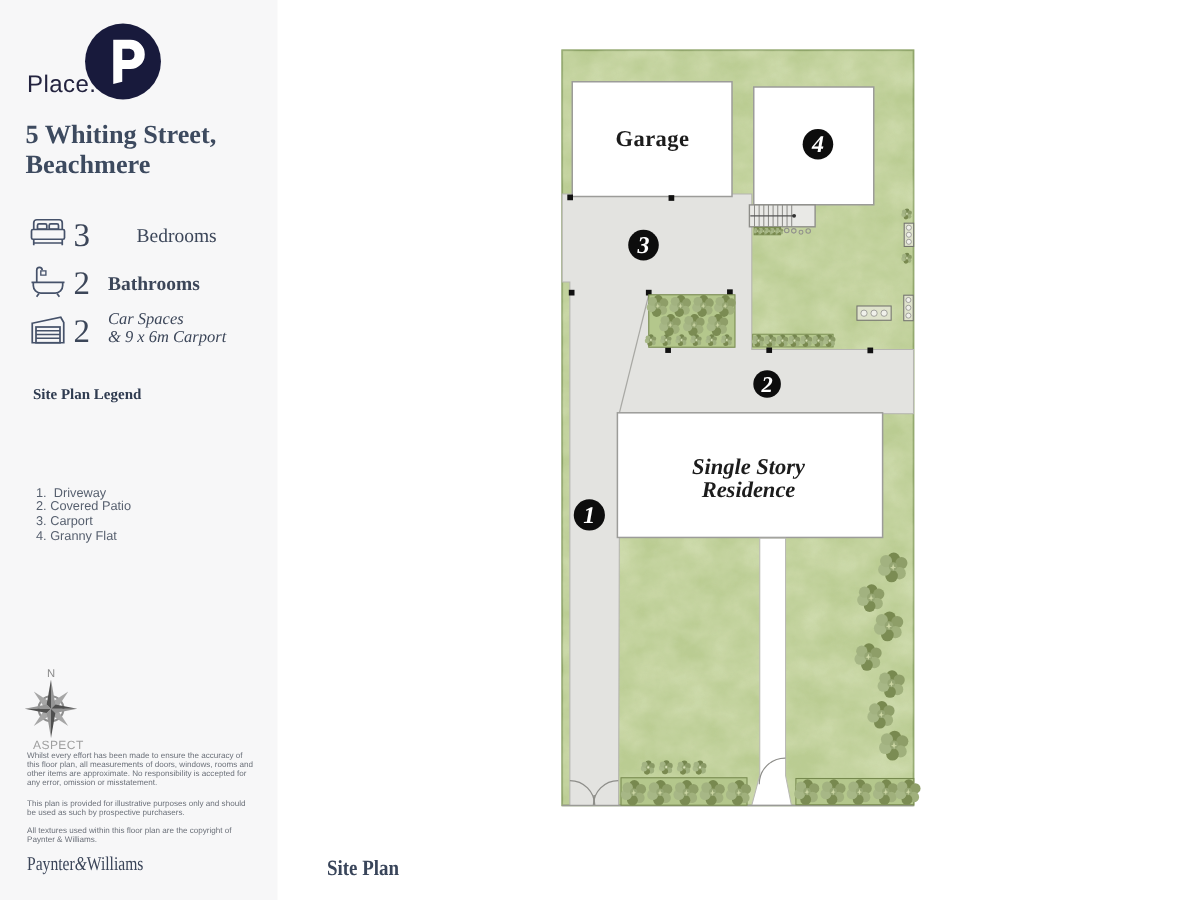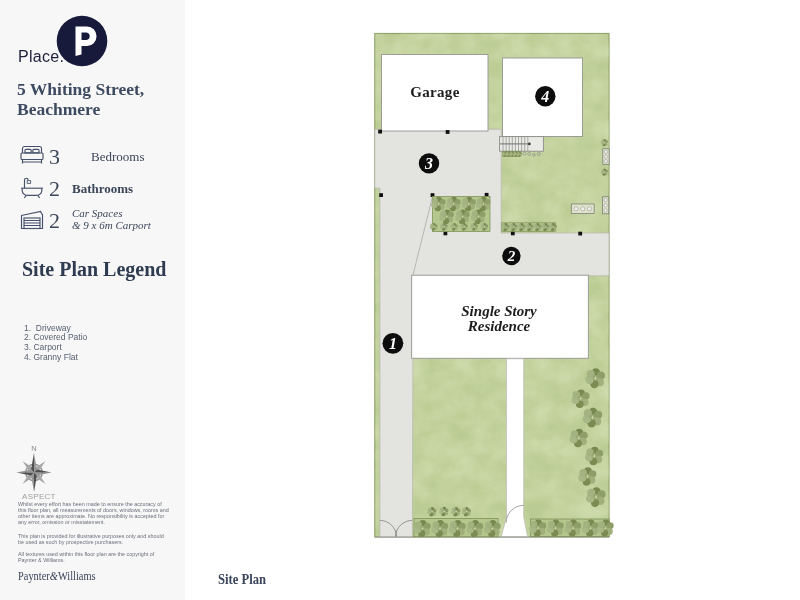--- a/index.html
+++ b/index.html
@@ -50,21 +50,21 @@
 <svg class="abs" style="left:19px;top:209px;" width="26" height="23" viewBox="0 0 26 23" fill="none" stroke="#46526a" stroke-width="1.15">
   <path d="M2.5 6.5 L21.5 2.5 L23.5 6 V19.5 H2.5 Z"></path>
   <rect x="5" y="9" width="16" height="10.5"></rect>
   <path d="M5 11.5 h16 M5 14 h16 M5 16.5 h16"></path>
 </svg>
 
 <div class="abs navy" style="left:49px;top:208px;font-family:'Liberation Serif',serif;font-size:22px;">2</div>
 
 <div class="abs navy" style="left:72px;top:208px;font-family:'Liberation Serif',serif;font-size:11px;line-height:11.5px;font-style:italic;">Car Spaces<br>&amp; 9 x 6m Carport</div>
 
-<div class="abs" style="left:22px;top:258px;font-family:'Liberation Serif',serif;font-weight:bold;font-size:20px;color:#2f3b50;">Site Plan Legend</div>
+<div class="abs" style="left:22px;top:258px;font-family:'Liberation Serif',serif;font-weight:bold;font-size:10px;color:#2f3b50;">Site Plan Legend</div>
 
 <div class="abs" style="left:24px;top:278.5px;font-size:8.5px;color:#565f6e;line-height:9.7px;margin-top:45px;">
   1.&nbsp; Driveway<br>2. Covered Patio<br>3. Carport<br>4. Granny Flat
 </div>
 
 <svg class="abs" style="left:14px;top:441px;" width="42" height="52" viewBox="0 0 42 52">
   <text x="20" y="10" font-size="7.5" fill="#8a8a8a" text-anchor="middle" font-family="Liberation Sans">N</text>
   <g transform="translate(20,31.5)">
     <circle r="8.3" fill="none" stroke="#8f8f8f" stroke-width="1.4"></circle>
     <g fill="#a6a6a6">

